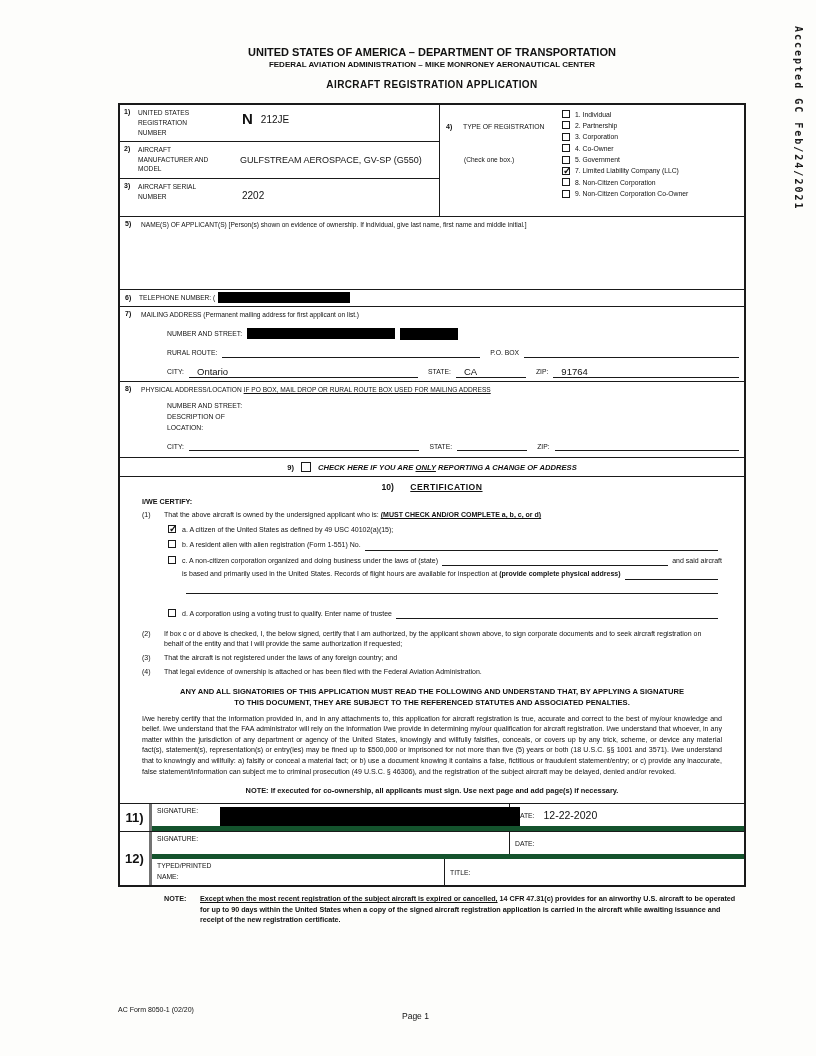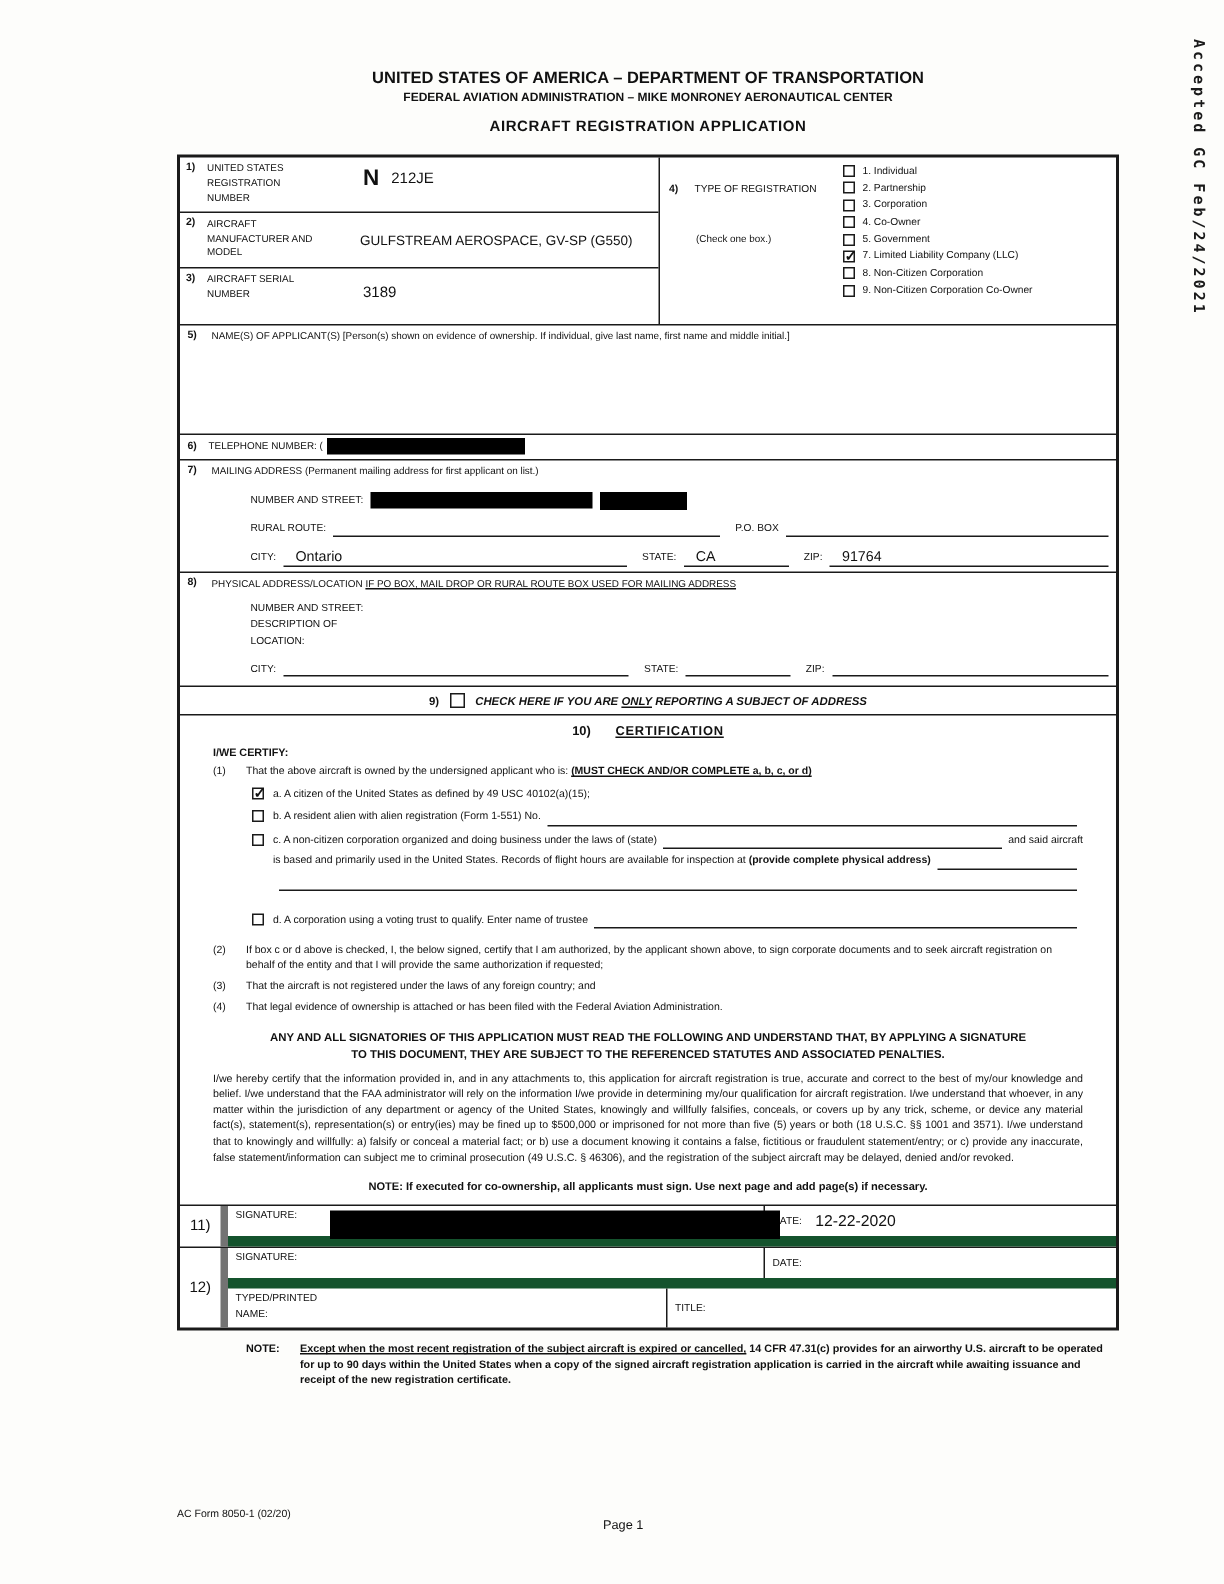--- a/index.html
+++ b/index.html
@@ -93,24 +93,24 @@
   .optline { display:flex; align-items:flex-end; }
   .optline .ul { height:8px; margin:0 4px; }
   .gap-d { margin-top:15px; }
   .boldp { font-weight:bold; }
   .warning { text-align:center; font-weight:bold; font-size:7.6px; margin:9px 34px 0; line-height:1.45; }
   .statement { font-size:7.1px; text-align:justify; margin-top:6px; line-height:1.5; }
   .centernote { text-align:center; font-weight:bold; font-size:7.4px; margin-top:9px; }
 
   
   .sigrow { display:flex; }
-  .signum { width:32px; flex:none; border-right:5px solid #737373; display:flex;
-            align-items:center; justify-content:center; font-size:10px; font-weight:normal; }
+  .signum { width:32px; flex:none; border-right:3px solid #737373; display:flex;
+            align-items:center; justify-content:center; font-size:13px; font-weight:bold; }
   .sigmain { flex:1; }
-  .sigline1 { display:flex; height:27px; border-bottom:7px solid #14532d; }
+  .sigline1 { display:flex; height:27px; border-bottom:5px solid #14532d; }
   .sigcell { flex:1; padding:3px 5px; font-size:6.8px; position:relative; }
   .datecell { width:235px; flex:none; border-left:1px solid #1a1a1a; padding:3px 5px;
               font-size:6.8px; display:flex; align-items:center; gap:9px; }
   .dateval { font-size:10.5px; }
   .sigline2 { display:flex; height:26px; }
   .namecell { width:293px; flex:none; border-right:1px solid #1a1a1a;
               padding:2px 5px; font-size:6.8px; position:relative; line-height:1.55; }
   .titlecell { flex:1; padding:2px 5px; font-size:6.8px; display:flex; align-items:center; gap:7px; }
   .titleval { font-size:9.5px; }
   .r-sig { position:absolute; left:68px; top:3px; width:300px; height:19px; }
@@ -149,21 +149,21 @@
             <span class="nval">212JE</span>
           </div>
           <div class="cell c2">
             <span class="num">2)</span>
             <span class="lbl celllbl">AIRCRAFT MANUFACTURER AND MODEL</span>
             <span class="mval">GULFSTREAM AEROSPACE, GV-SP (G550)</span>
           </div>
           <div class="cell c3">
             <span class="num">3)</span>
             <span class="lbl celllbl">AIRCRAFT SERIAL NUMBER</span>
-            <span class="sval">3189</span>
+            <span class="sval">2202</span>
           </div>
         </div>
         <div class="rightcol">
           <div class="rtlabels">
             <div class="rtl1">
               <span class="num">4)</span>
               <span>TYPE OF REGISTRATION</span>
             </div>
             <div class="rtl2">(Check one box.)</div>
           </div>
@@ -263,21 +263,21 @@
           <span class="ul" style="flex:0;min-width:70px"></span>
           <span class="fmid">ZIP:</span>
           <span class="ul"></span>
         </div>
       </div>
 
       <div class="sec9">
         <span class="sec9num">9)</span>
         <span class="cb cbbig"></span>
         <span class="sec9txt">
-          <span>CHECK HERE IF YOU ARE </span><span class="ulhead">ONLY</span><span> REPORTING A SUBJECT OF ADDRESS</span>
+          <span>CHECK HERE IF YOU ARE </span><span class="ulhead">ONLY</span><span> REPORTING A CHANGE OF ADDRESS</span>
         </span>
       </div>
 
       <div class="cert">
         <div class="certtitle">
           <span>10)</span>
           <span class="ttl">CERTIFICATION</span>
         </div>
         <div class="certify">I/WE CERTIFY:</div>
 

